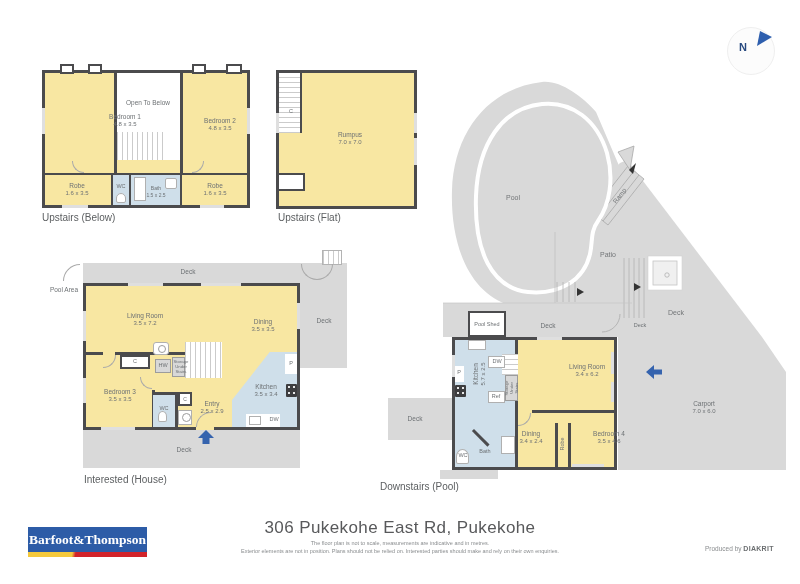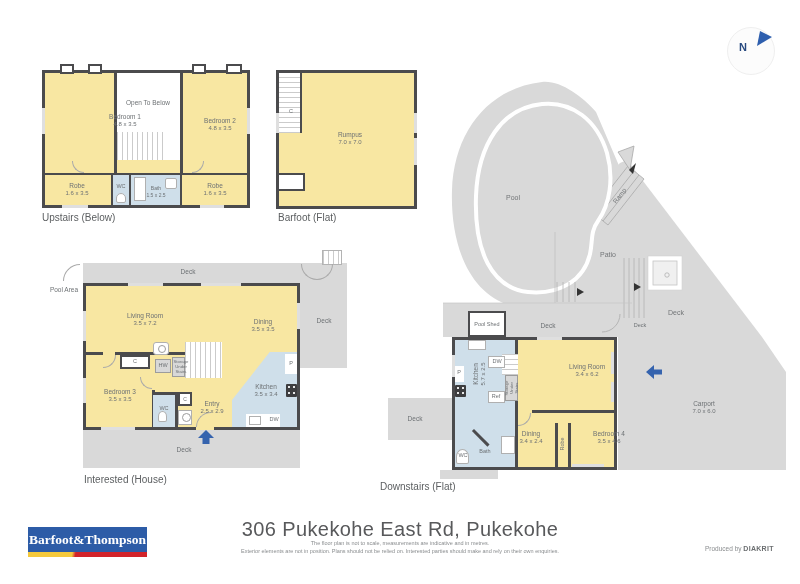--- a/index.html
+++ b/index.html
@@ -28,21 +28,21 @@
        font-size:6.5px;line-height:1.3;white-space:nowrap;}
   .lbl .dims{display:block;font-size:6px;}
   .lbl.s{font-size:5.5px;}
   .lbl.xs{font-size:5px;}
   .lbl.site{font-size:7px;color:#737678;}
   .lbl.rot{transform:translate(-50%,-50%) rotate(-90deg);}
   .lbl.wrap{white-space:normal;line-height:1.15;}
   .plan-title{position:absolute;font-size:10px;color:#5b5e60;}
   .circle-glyph{position:absolute;border:1px solid #9c9c9c;border-radius:50%;}
   .footer-center{position:absolute;left:0;right:0;text-align:center;}
-  .address{font-size:20px;color:#58595b;letter-spacing:.4px;}
+  .address{font-size:17px;color:#58595b;letter-spacing:.4px;}
   .disclaimer{font-size:5.5px;color:#8a8d8f;}
   .produced{position:absolute;font-size:6.5px;color:#8a8d8f;}
   .produced b{font-size:7px;color:#6b6e70;letter-spacing:.3px;}
   .logo-box{position:absolute;background:#2d5ca7;display:flex;align-items:center;justify-content:center;}
   .logo-text{color:#fff;font-family:"Liberation Serif",serif;font-weight:bold;font-size:13.5px;}
   .logo-stripe{position:absolute;background:linear-gradient(100deg,#f5c93c 0 37%,#d2232a 40% 100%);}
   .compass{position:absolute;border-radius:50%;background:#fcfcfc;border:1px solid #efefef;}
   .compass-n{position:absolute;font-size:11px;font-weight:bold;color:#27497f;}
   svg{position:absolute;overflow:visible;}
 </style>
@@ -154,21 +154,21 @@
     <div class="room white" style="left:3px;top:103px;width:26px;height:18px;border:2px solid var(--wall);box-sizing:border-box;border-left:none;"></div>
     <div class="window" style="left:0;top:43px;width:3px;height:20px;"></div>
     <div class="window" style="left:138px;top:43px;width:3px;height:20px;"></div>
     <div class="window" style="left:138px;top:68px;width:3px;height:27px;"></div>
   </div>
   <div class="lbl" style="left:350px;top:139px;">
     <span>Rumpus</span>
     <span class="dims">7.0 x 7.0</span>
   </div>
   <div class="lbl s" style="left:291px;top:112px;">C</div>
-  <div class="plan-title" style="left:278px;top:212px;">Barfoot (Flat)</div>
+  <div class="plan-title" style="left:278px;top:212px;">Upstairs (Flat)</div>
 
   <div class="abs grayfill" style="left:83px;top:263px;width:220px;height:22px;"></div>
   <div class="abs grayfill" style="left:300px;top:263px;width:47px;height:105px;"></div>
   <div class="abs grayfill" style="left:83px;top:430px;width:217px;height:38px;"></div>
   <div class="abs treads-v" style="left:322px;top:250px;width:18px;height:13px;border:1px solid #b3b3b3;"></div>
   <div class="qarc" style="left:63px;top:264px;width:17px;height:17px;border-radius:100% 0 0 0;border-right:none;border-bottom:none;"></div>
   <div class="qarc" style="left:301px;top:264px;width:16px;height:16px;border-radius:0 0 0 100%;border-top:none;border-right:none;"></div>
   <div class="qarc" style="left:317px;top:264px;width:16px;height:16px;border-radius:0 0 100% 0;border-top:none;border-left:none;"></div>
 
   <div class="plan" style="left:83px;top:283px;width:217px;height:147px;">
@@ -299,21 +299,21 @@
   <div class="lbl" style="left:609px;top:438px;">
     <span>Bedroom 4</span>
     <span class="dims">3.5 x 4.6</span>
   </div>
   <div class="lbl s" style="left:485px;top:452px;">Bath</div>
   <div class="lbl s" style="left:463px;top:456px;">WC</div>
   <div class="lbl" style="left:704px;top:408px;">
     <span>Carport</span>
     <span class="dims">7.0 x 6.0</span>
   </div>
-  <div class="plan-title" style="left:380px;top:481px;">Downstairs (Flat)</div>
+  <div class="plan-title" style="left:380px;top:481px;">Downstairs (Pool)</div>
 
   <div class="logo-box" style="left:28px;top:527px;width:119px;height:25px;">
     <span class="logo-text">Barfoot&amp;Thompson</span>
   </div>
   <div class="logo-stripe" style="left:28px;top:552px;width:119px;height:5px;"></div>
 
   <div class="footer-center address" style="top:518px;">306 Pukekohe East Rd, Pukekohe</div>
   <div class="footer-center disclaimer" style="top:540px;">The floor plan is not to scale, measurements are indicative and in metres.</div>
   <div class="footer-center disclaimer" style="top:548px;">Exterior elements are not in position. Plans should not be relied on. Interested parties should make and rely on their own enquiries.</div>
   <div class="produced" style="left:705px;top:545px;">

